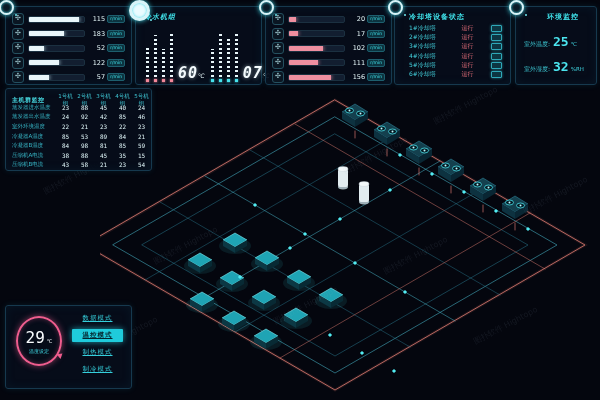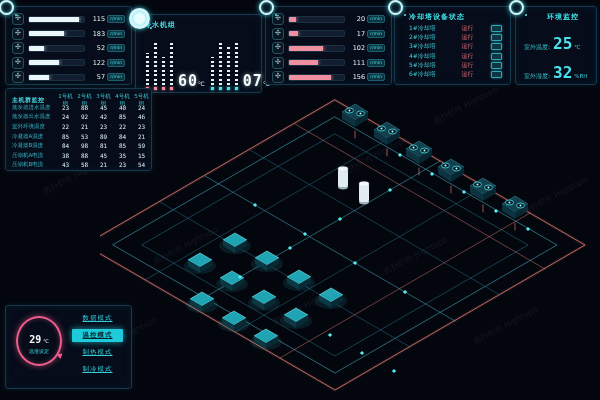--- a/index.html
+++ b/index.html
@@ -36,38 +36,38 @@
   .bigunit{font-size:6px;color:#e6f8fa;}
   
   .trow{display:grid;grid-template-columns:40px 1fr 16px;align-items:center;height:9.2px;padding:0 8px 0 14px;}
   .tname{font-size:6px;color:#43d2de;}
   .tstat{font-size:6px;color:#e8707c;text-align:center;}
   .tind{width:9px;height:5px;background:#0d3642;border:1px solid #2ea8b8;border-radius:1px;
         box-shadow:0 0 3px rgba(70,226,236,.5);justify-self:end;}
   
   .envline{display:flex;align-items:baseline;margin:10px 6px 0 8px;}
   .envlabel{font-size:6px;color:#3fd0dc;margin-right:3px;}
-  .envval{font-size:16px;font-weight:bold;color:#4be4ee;font-family:"DejaVu Sans Mono",monospace;}
+  .envval{font-size:13px;font-weight:bold;color:#4be4ee;font-family:"DejaVu Sans Mono",monospace;}
   .envunit{font-size:5.5px;color:#3fd0dc;margin-left:2px;}
   
   .tbl{padding:4px 4px 2px 6px;}
   .tblrow{display:grid;grid-template-columns:44px 19px 19px 19px 19px 19px;align-items:center;height:9.6px;}
   .tbltitle{font-size:6px;color:#49e2ea;font-weight:bold;letter-spacing:.5px;}
   .tblhead{font-size:5.5px;color:#3fc8d6;text-align:center;}
   .tbllabel{font-size:5.5px;color:#37b8c8;}
   .tblval{font-size:6px;color:#dff6f8;text-align:center;font-family:"DejaVu Sans Mono",monospace;}
   
   .ctl{display:flex;padding:6px 8px 4px 10px;gap:10px;}
   .gauge{width:46px;height:50px;position:relative;flex:none;margin-top:4px;}
   .gring{width:42px;height:46px;border:2.5px solid #ef5d8e;border-radius:50%;position:absolute;
          box-shadow:0 0 6px rgba(239,93,142,.55), inset 0 0 5px rgba(239,93,142,.35);}
   .garrow{position:absolute;right:-1px;bottom:8px;width:0;height:0;border-left:5px solid #ef5d8e;
           border-top:3px solid transparent;border-bottom:3px solid transparent;transform:rotate(-40deg);}
   .gcenter{position:absolute;inset:0;display:flex;flex-direction:column;align-items:center;justify-content:center;}
-  .gval{font-size:10px;font-weight:bold;color:#fafdff;font-family:"DejaVu Sans Mono",monospace;}
+  .gval{font-size:16px;font-weight:normal;color:#fafdff;font-family:"DejaVu Sans Mono",monospace;}
   .gunit{font-size:5px;color:#fafdff;margin-left:2px;}
   .glabel{font-size:5px;color:#3fd8e4;margin-top:1px;}
   .modes{display:flex;flex-direction:column;gap:4px;justify-content:center;flex:1;}
   .mode{font-size:6.5px;color:#35cfdc;text-align:center;padding:2px 0;border-radius:1px;letter-spacing:1px;cursor:pointer;text-decoration:underline;}
   .mode.active{background:#1fcbdb;color:#04242c;font-weight:bold;box-shadow:0 0 6px rgba(40,210,225,.7);}
   
   .wm{position:absolute;font-size:8px;color:rgba(160,178,198,.10);transform:rotate(-28deg);white-space:nowrap;pointer-events:none;}
   .scene{position:absolute;left:100px;top:85px;width:500px;height:315px;}
 </style>
 </head>
@@ -299,21 +299,21 @@
   <div class="prow">
     <span class="picon">✣</span>
     <span class="ptrack">
         <span class="pfill" style="width:37%"></span>
       </span>
     <span class="pval">57</span>
     <span class="punit">r/min</span>
   </div>
 </div>
 
-<div class="panel" style="left:135px;top:14px;width:125px;height:77px;">
+<div class="panel" style="left:135px;top:6px;width:125px;height:77px;font-style:italic;">
   <div class="ring big"></div>
   <div class="ptitle">冷水机组</div>
   <div class="cwrap">
     <div class="cols">
       <div class="colstack">
           <span class="dcol" style="height:32px"></span>
           <span class="sq pink"></span>
         </div>
       <div class="colstack">
           <span class="dcol" style="height:42px"></span>

